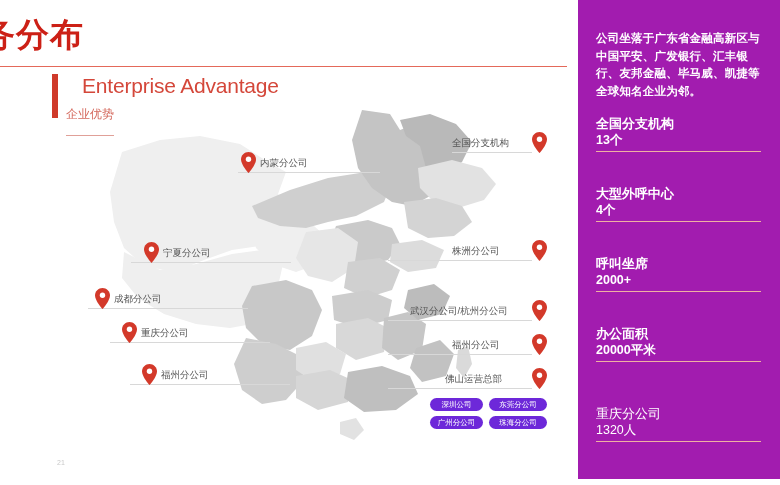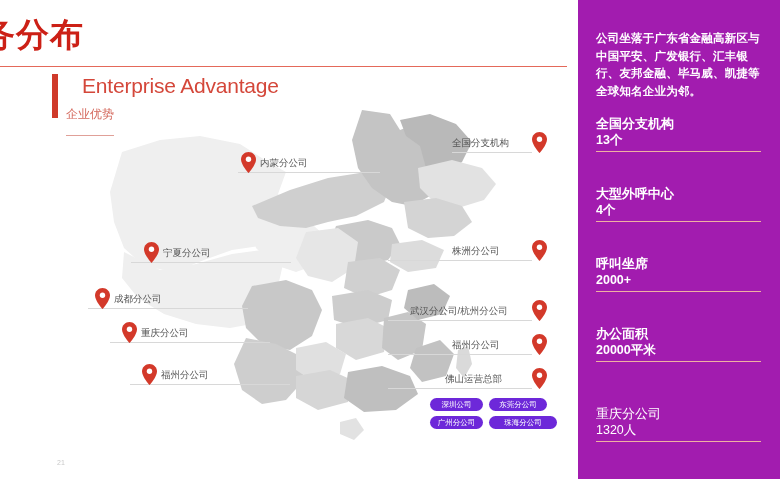--- a/index.html
+++ b/index.html
@@ -313,21 +313,21 @@
             <path fill="#D3392A" d="M7.5 0C3.4 0 0 3.3 0 7.4c0 5.3 7.5 13.6 7.5 13.6S15 12.7 15 7.4C15 3.3 11.6 0 7.5 0z"></path>
             <circle cx="7.5" cy="7.2" r="2.7" fill="#ffffff"></circle>
           </svg>
         </div>
         <div class="pin-label" style="left: 345px; top: 263px;">佛山运营总部</div>
       </div>
     <div id="badge-layer">
         <div class="badge" style="left: 330px; top: 288px; width: 53px;">深圳公司</div>
         <div class="badge" style="left: 389px; top: 288px; width: 58px;">东莞分公司</div>
         <div class="badge" style="left: 330px; top: 306px; width: 53px;">广州分公司</div>
-        <div class="badge" style="left: 389px; top: 306px; width: 68px;">珠海分公司</div>
+        <div class="badge" style="left: 389px; top: 306px; width: 58px;">珠海分公司</div>
       </div>
   </div>
 
   <div id="red-panel">
     <div class="panel-intro">公司坐落于广东省金融高新区与中国平安、广发银行、汇丰银行、友邦金融、毕马威、凯捷等全球知名企业为邻。</div>
     <div id="stat-layer">
         <div class="stat" style="top: 115px;">
           <div class="stat-label">全国分支机构</div>
           <div class="stat-value">13个</div>
         </div>

